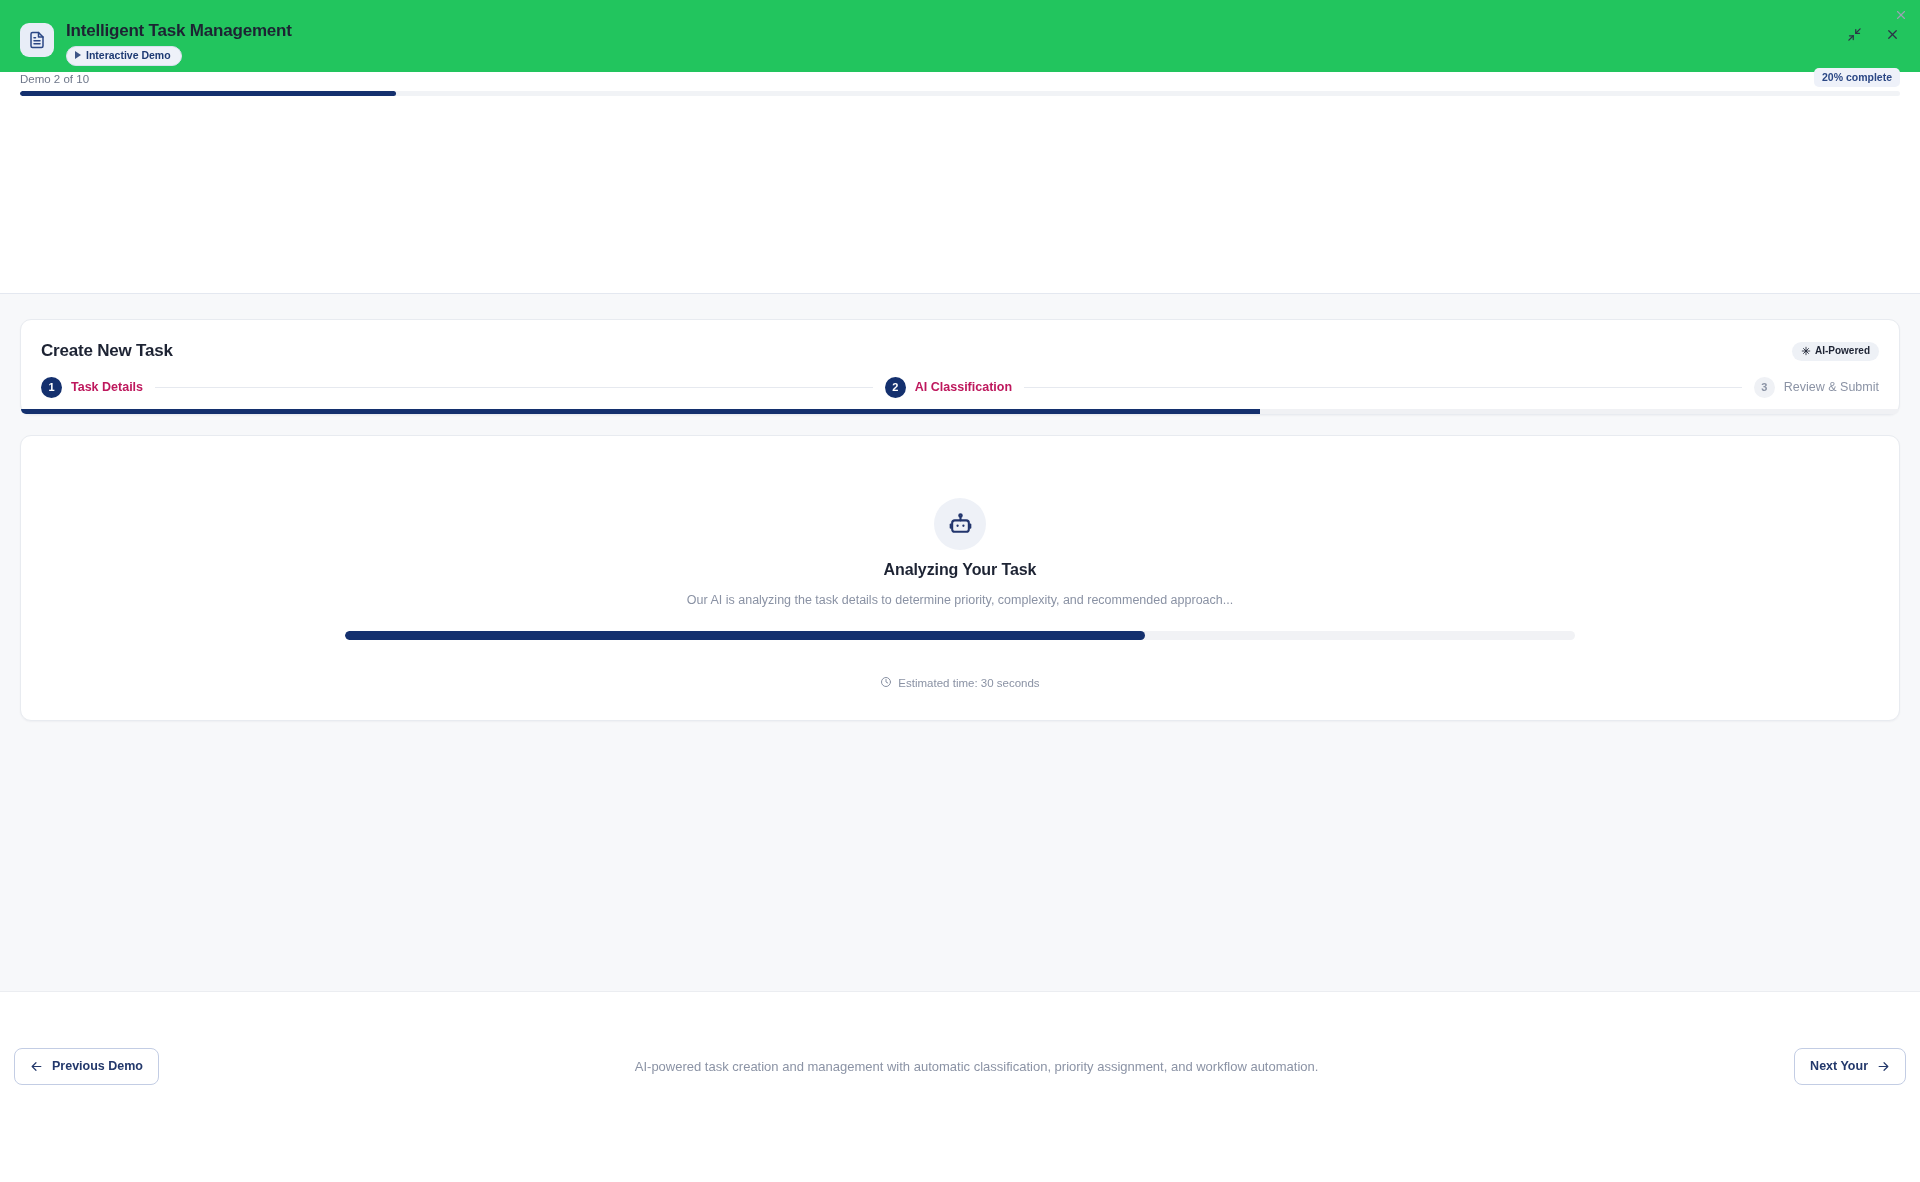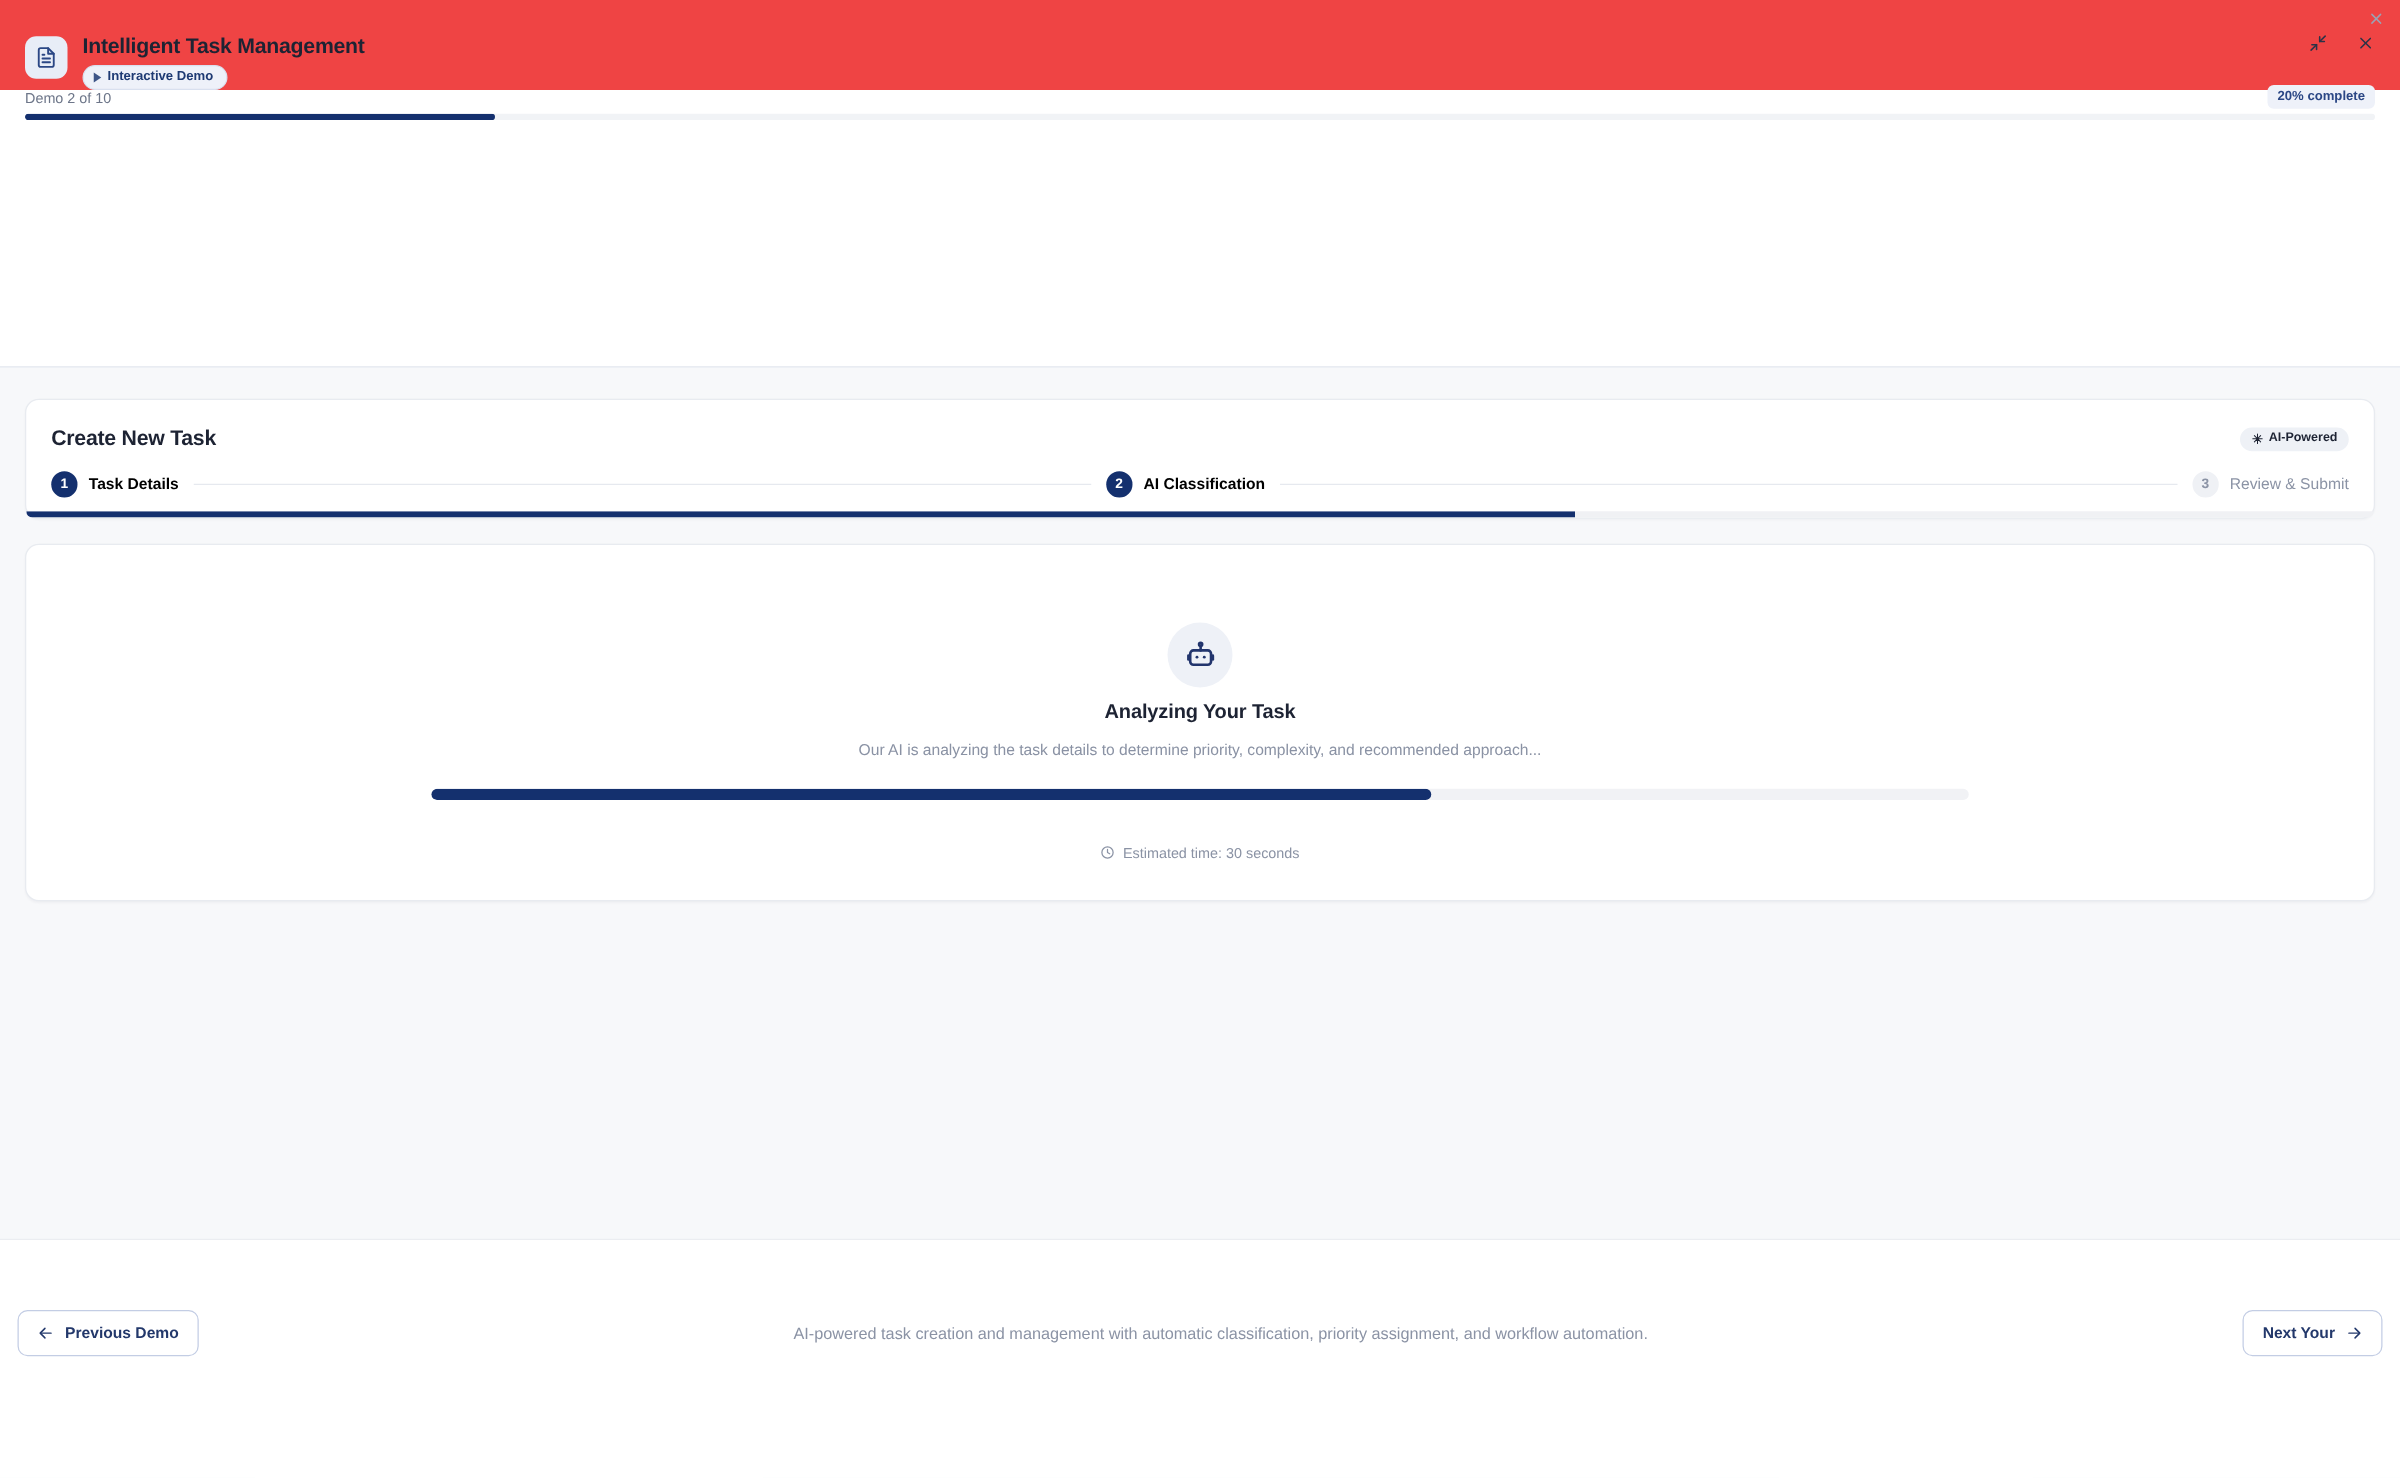--- a/index.html
+++ b/index.html
@@ -20,23 +20,23 @@
     flex-direction: column;
     overflow: hidden;
   }
 
   
   .topbar {
     position: relative;
     height: 72px;
     flex: 0 0 72px;
     display: flex;
-    align-items: flex-end;
+    align-items: center;
     padding: 14px 20px 0 20px;
-    background: #ef4444;
+    background: #22c55e;
   }
   .title-group { display: flex; align-items: flex-start; gap: 12px; }
   .doc-icon-box {
     width: 34px; height: 34px;
     border-radius: 9px;
     background: #e8edf7;
     display: flex; align-items: center; justify-content: center;
     flex: 0 0 34px;
     margin-top: 2px;
   }
@@ -183,21 +183,21 @@
   .step-num {
     width: 21px; height: 21px;
     border-radius: 50%;
     display: flex; align-items: center; justify-content: center;
     font-size: 11px; font-weight: bold;
     line-height: 1;
   }
   .step-num.active { background: #14306e; color: #ffffff; }
   .step-num.idle { background: #eff1f5; color: #8b93a5; }
   .step-label { font-size: 12.5px; line-height: 15px; }
-  .step-label.active { color: #000000; font-weight: bold; }
+  .step-label.active { color: #be185d; font-weight: bold; }
   .step-label.idle { color: #8b93a5; }
   .step-line {
     flex: 1 1 auto;
     height: 1px;
     background: #e6e9ef;
     margin: 0 12px;
   }
 
   .stepper-track {
     margin: 11px -20px 0 -20px;

